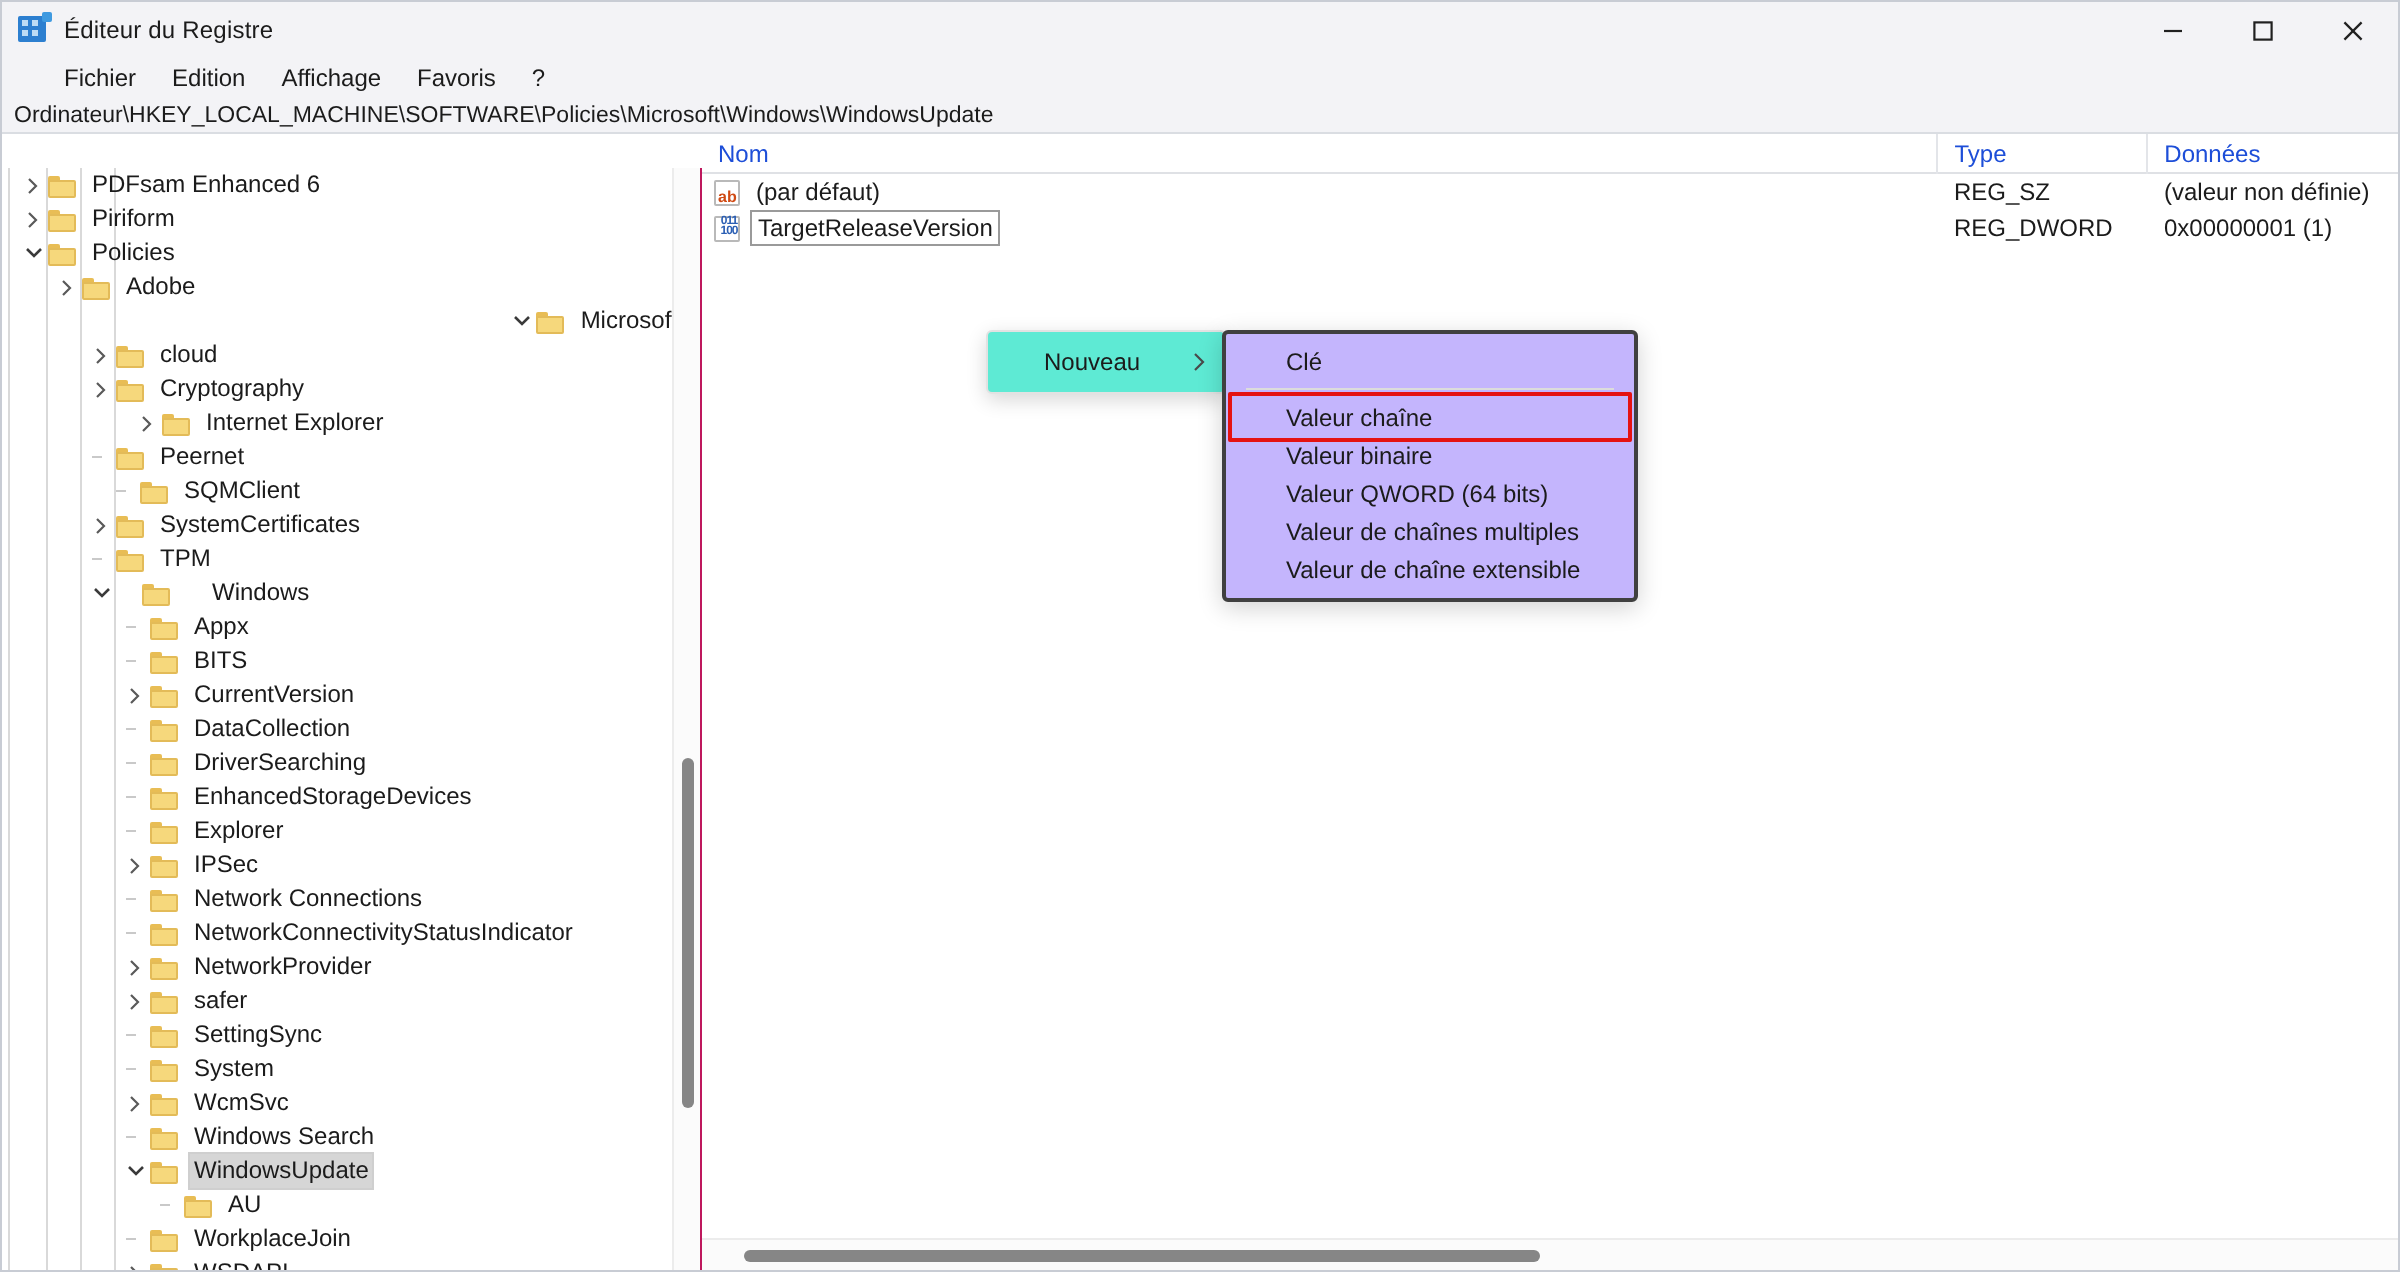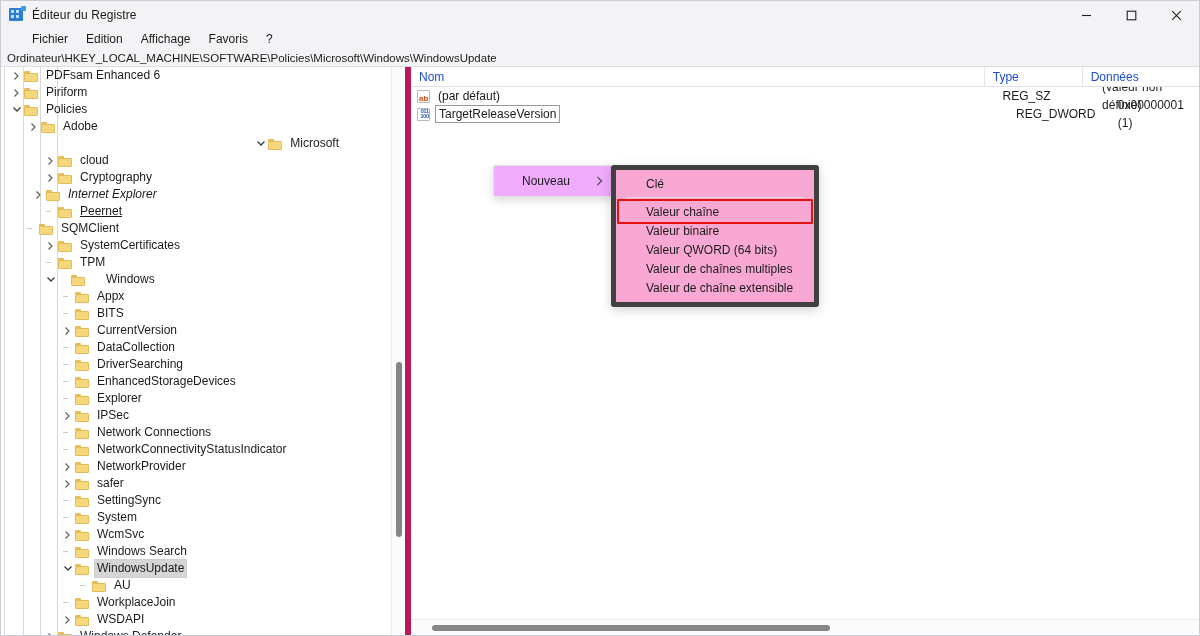--- a/index.html
+++ b/index.html
@@ -83,24 +83,25 @@
   
   #content {
     position:absolute; left:0; top:66px; right:0; bottom:0;
     display:flex;
     background:#ffffff;
   }
 
   
   #treepane {
     position:relative;
-    width:410px;
+    width:350px;
     background:#ffffff;
-    border-right:6px solid #be185d;
+    border-right:1px solid #be185d;
     overflow:hidden;
+    margin-top:17px;
   }
   #treeinner { position:absolute; left:0; top:0; width:340px; }
 
   .tnode {
     height:17px;
     display:flex; align-items:center;
     white-space:nowrap;
     position:relative;
     font-size:12px;
     color:#1b1b1b;
@@ -202,39 +203,39 @@
     background:#fbfbfb; border-top:1px solid #ececec;
   }
   #list-hthumb {
     position:absolute; top:5px; height:6px;
     background:#868686; border-radius:3px;
   }
 
   
   #ctx-parent {
     position:absolute;
-    background:#f0abfc;
+    background:#5eead4;
     border:1px solid #e2e2e2;
     border-radius:3px;
     box-shadow:0 3px 10px rgba(0,0,0,0.16);
     padding:3px 0;
   }
   #ctx-parent .row {
     height:24px; display:flex; align-items:center;
     padding:0 10px 0 28px;
     font-size:12px; color:#1b1b1b;
     white-space:nowrap;
     justify-content:space-between;
   }
   #ctx-parent .row .chev { margin-left:26px; color:#4a4a4a; display:flex; }
 
   #ctx-sub {
     position:absolute;
-    background:#f9a8d4;
-    border:5px solid #404040;
+    background:#c4b5fd;
+    border:2px solid #404040;
     border-radius:3px;
     box-shadow:0 3px 12px rgba(0,0,0,0.18);
     padding:4px 0 5px 0;
   }
   #ctx-sub .row {
     height:19px; display:flex; align-items:center;
     padding-left:30px; padding-right:22px;
     font-size:12px; color:#1b1b1b;
     white-space:nowrap;
     position:relative;
@@ -380,45 +381,45 @@
               <svg width="7" height="10" viewBox="0 0 7 10">
                 <polyline points="1.5,1.5 5,5 1.5,8.5" fill="none" stroke="#5a5a5a" stroke-width="1.1"></polyline>
               </svg>
             </span>
             <span class="fold">
               <span class="tab"></span>
               <span class="body"></span>
             </span>
             <span class="lbl">Cryptography</span>
           </div>
-          <div class="tnode" style="padding-left: 30px; font-style: italic;">
+          <div class="tnode" style="padding-left: 65px;">
             <span class="twist">
               <svg width="7" height="10" viewBox="0 0 7 10">
                 <polyline points="1.5,1.5 5,5 1.5,8.5" fill="none" stroke="#5a5a5a" stroke-width="1.1"></polyline>
               </svg>
             </span>
             <span class="fold">
               <span class="tab"></span>
               <span class="body"></span>
             </span>
             <span class="lbl">Internet Explorer</span>
           </div>
-          <div class="tnode" style="padding-left: 42px; text-decoration: underline;">
+          <div class="tnode" style="padding-left: 42px;">
             <span class="twist">
               <svg width="9" height="9" viewBox="0 0 9 9">
                 <line x1="0" y1="4.5" x2="5" y2="4.5" stroke="#c9c9c9" stroke-width="1"></line>
               </svg>
             </span>
             <span class="fold">
               <span class="tab"></span>
               <span class="body"></span>
             </span>
             <span class="lbl">Peernet</span>
           </div>
-          <div class="tnode" style="padding-left: 23px;">
+          <div class="tnode" style="padding-left: 54px;">
             <span class="twist">
               <svg width="9" height="9" viewBox="0 0 9 9">
                 <line x1="0" y1="4.5" x2="5" y2="4.5" stroke="#c9c9c9" stroke-width="1"></line>
               </svg>
             </span>
             <span class="fold">
               <span class="tab"></span>
               <span class="body"></span>
             </span>
             <span class="lbl">SQMClient</span>

